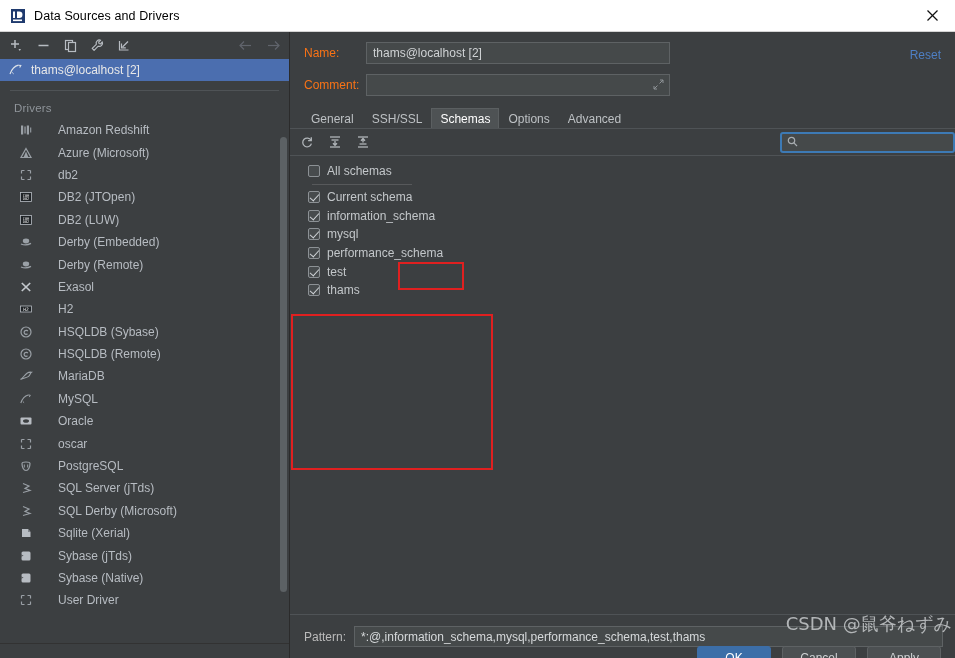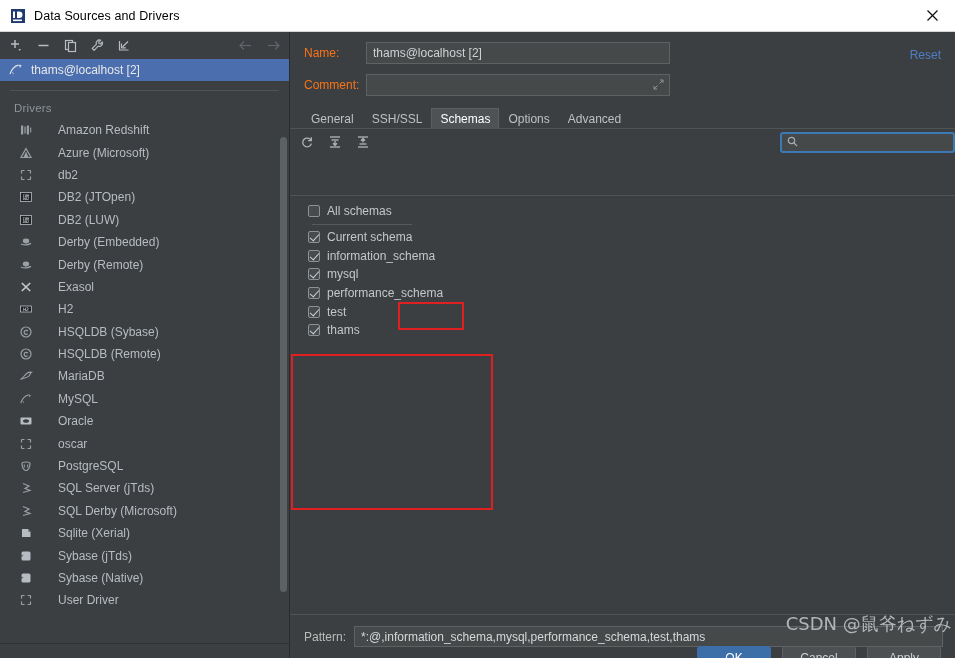--- a/index.html
+++ b/index.html
@@ -236,21 +236,20 @@
     background: transparent; border: none; outline: none;
     color: #cfd2d4; font-size: 12px; width: 100%;
     font-family: "Liberation Sans", sans-serif;
   }
 
   
   #schema-area {
     flex: 1 1 auto;
     position: relative;
     border-top: 1px solid #4f5356;
-    margin-top: 40px;
   }
   #schema-list {
     padding: 6px 0 0 18px;
   }
   .schema-row {
     height: 18.7px;
     display: flex; align-items: center;
     gap: 7px;
     font-size: 12px;
     color: #c3c7ca;

